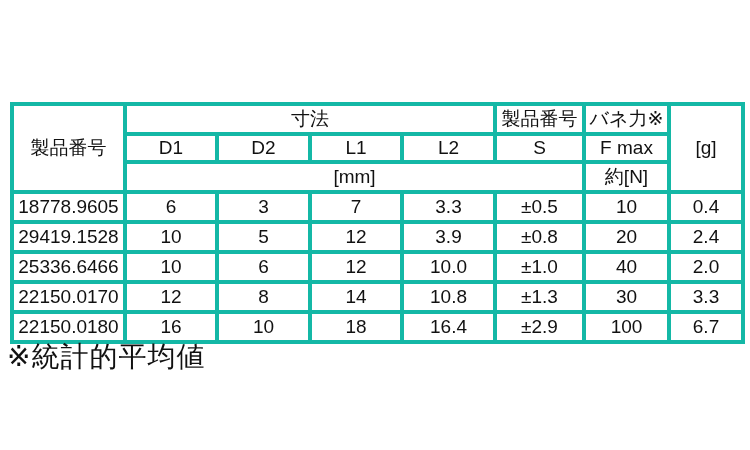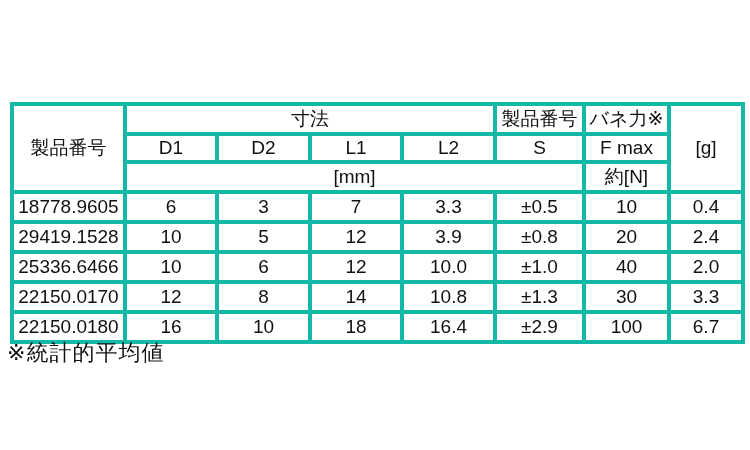--- a/index.html
+++ b/index.html
@@ -38,21 +38,21 @@
     white-space: nowrap;
     overflow: hidden;
     margin-left: 32px;
   }
   tr.hdr-row { height: 28px; }
   tr.data-row { height: 30px; }
   .footnote {
     position: absolute;
     left: 7px;
     top: 338px;
-    font-size: 22px;
+    font-size: 28px;
     letter-spacing: 1px;
     color: #111111;
   }
 </style>
 </head>
 <body>
 
 <div class="page">
 
   <table class="spec-table">

